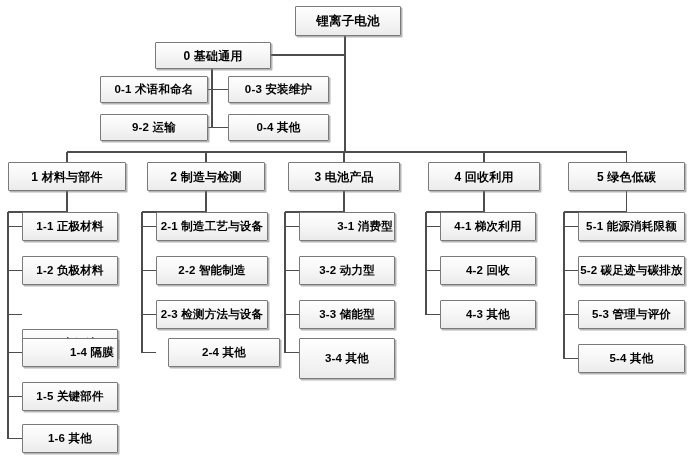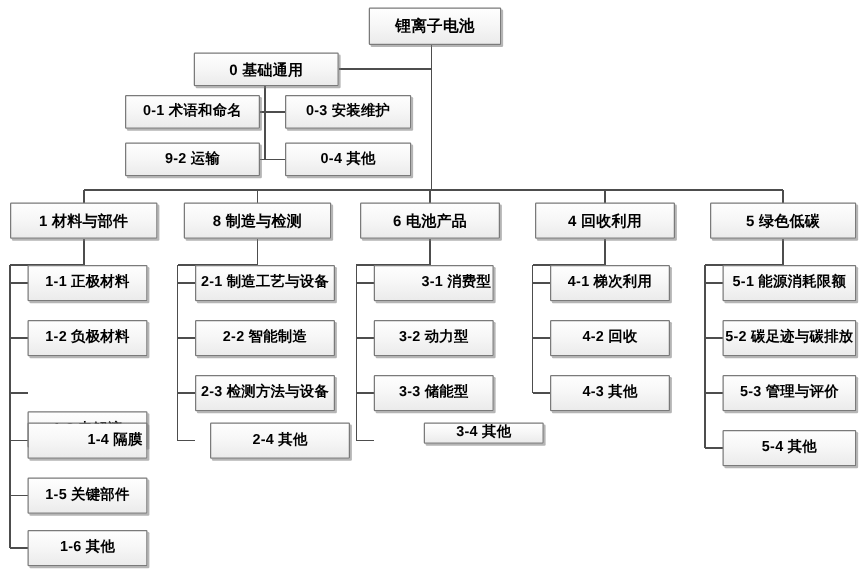--- a/index.html
+++ b/index.html
@@ -135,47 +135,47 @@
       <div class="node leaf" style="left: 22px; top: 338px; width: 96px; height: 29px; padding-left: 44px;">
         <span>1-4 隔膜</span>
       </div>
       <div class="node leaf" style="left: 22px; top: 382px; width: 96px; height: 29px;">
         <span>1-5 关键部件</span>
       </div>
       <div class="node leaf" style="left: 22px; top: 424px; width: 96px; height: 29px;">
         <span>1-6 其他</span>
       </div>
       <div class="node category" style="left: 147px; top: 162px; width: 118px; height: 29px;">
-        <span>8 制造与检测</span>
+        <span>2 制造与检测</span>
       </div>
       <div class="node leaf" style="left: 156px; top: 212px; width: 112px; height: 29px;">
         <span>2-1 制造工艺与设备</span>
       </div>
       <div class="node leaf" style="left: 156px; top: 256px; width: 112px; height: 29px;">
         <span>2-2 智能制造</span>
       </div>
       <div class="node leaf" style="left: 156px; top: 300px; width: 112px; height: 29px;">
         <span>2-3 检测方法与设备</span>
       </div>
       <div class="node leaf" style="left: 140px; top: 338px; width: 112px; height: 29px; margin-left: 28px;">
         <span>2-4 其他</span>
       </div>
       <div class="node category" style="left: 288px; top: 162px; width: 112px; height: 29px;">
-        <span>6 电池产品</span>
+        <span>3 电池产品</span>
       </div>
       <div class="node leaf" style="left: 299px; top: 212px; width: 96px; height: 29px; padding-left: 36px;">
         <span>3-1 消费型</span>
       </div>
       <div class="node leaf" style="left: 299px; top: 256px; width: 96px; height: 29px;">
         <span>3-2 动力型</span>
       </div>
       <div class="node leaf" style="left: 299px; top: 300px; width: 96px; height: 29px;">
         <span>3-3 储能型</span>
       </div>
-      <div class="node leaf" style="left: 299px; top: 338px; width: 96px; height: 17px; margin-left: 40px;">
+      <div class="node leaf" style="left: 299px; top: 338px; width: 96px; height: 41px;">
         <span>3-4 其他</span>
       </div>
       <div class="node category" style="left: 428px; top: 162px; width: 112px; height: 29px;">
         <span>4 回收利用</span>
       </div>
       <div class="node leaf" style="left: 440px; top: 212px; width: 96px; height: 29px;">
         <span>4-1 梯次利用</span>
       </div>
       <div class="node leaf" style="left: 440px; top: 256px; width: 96px; height: 29px;">
         <span>4-2 回收</span>

